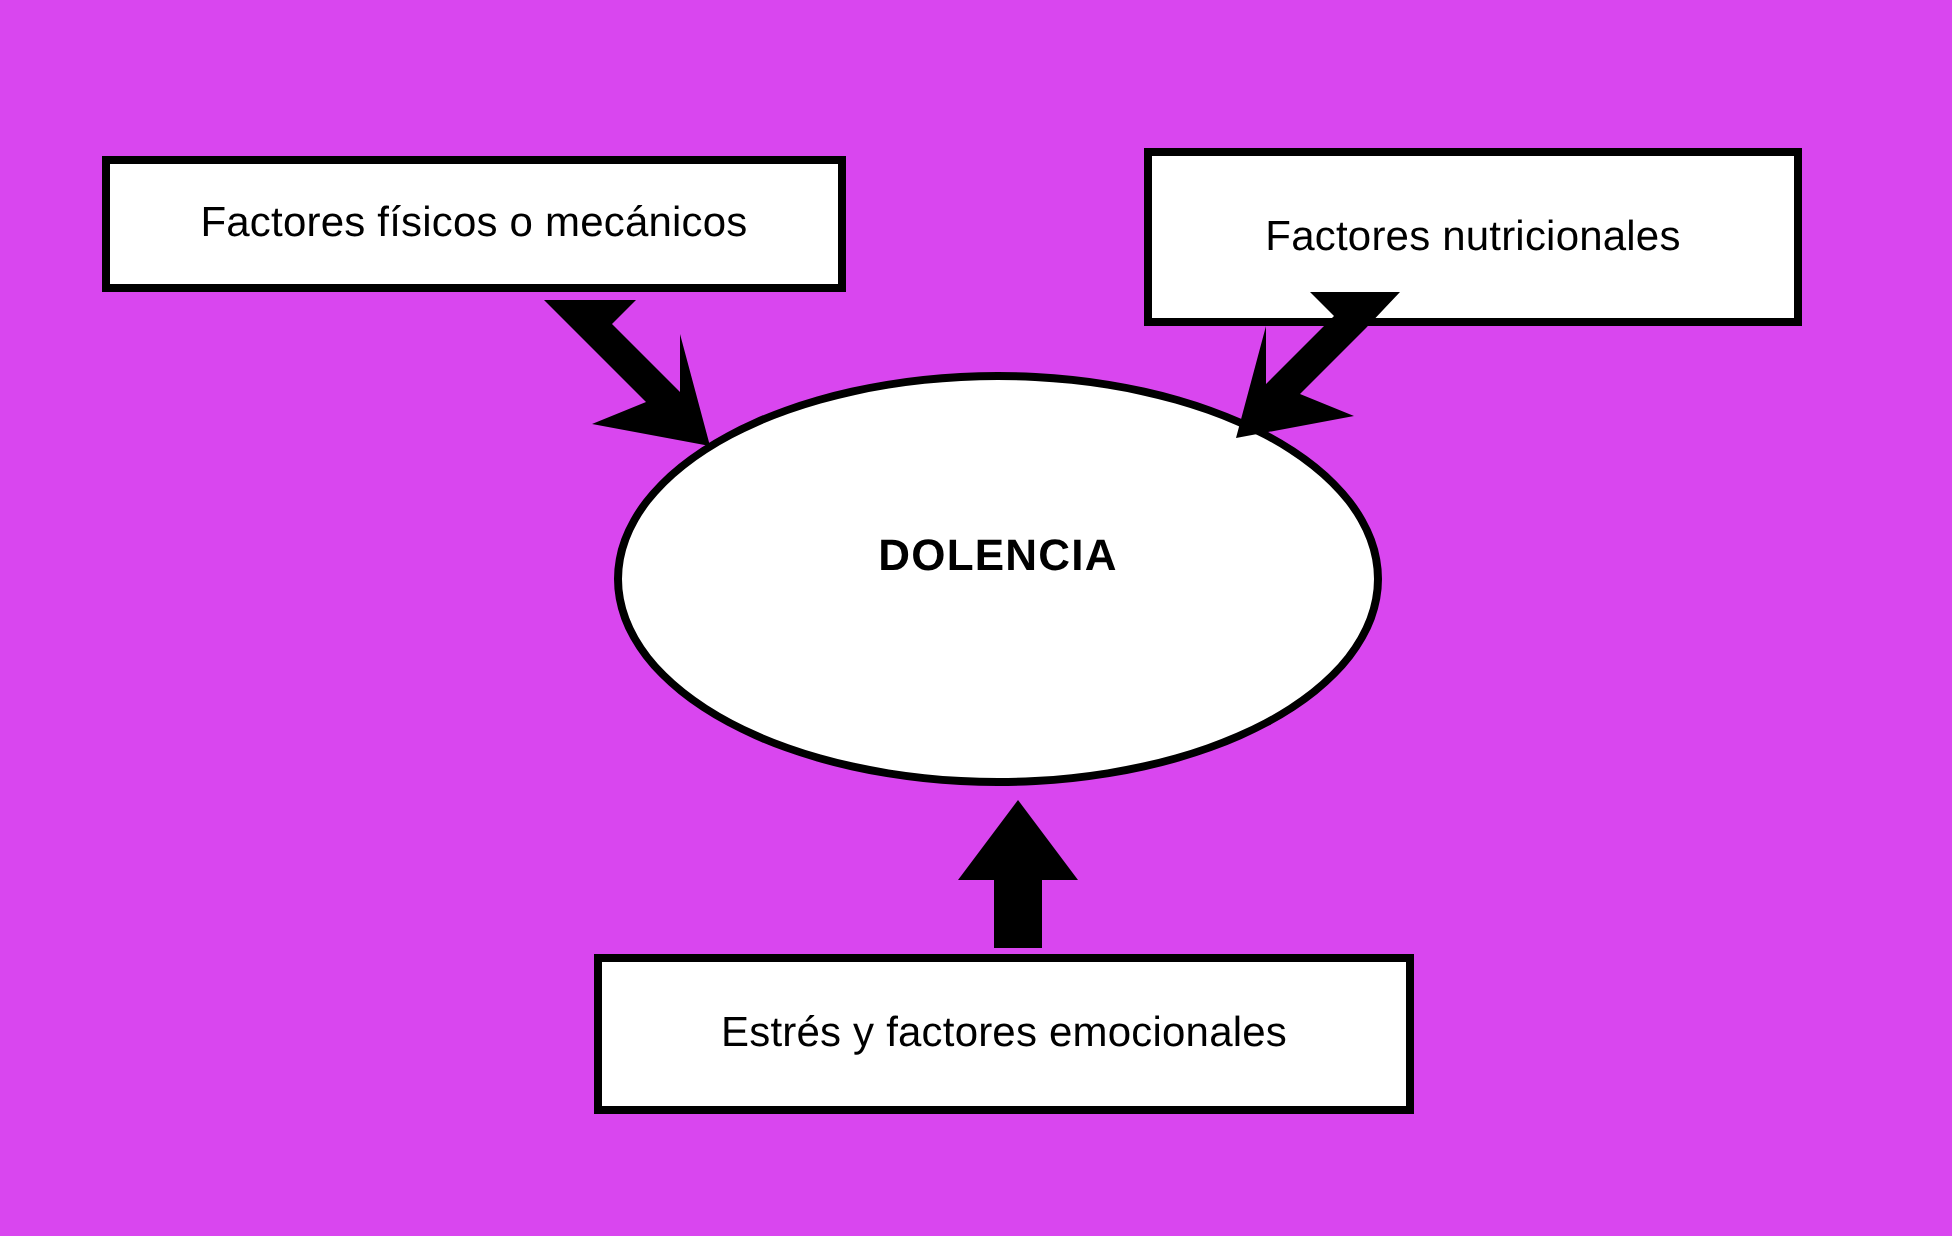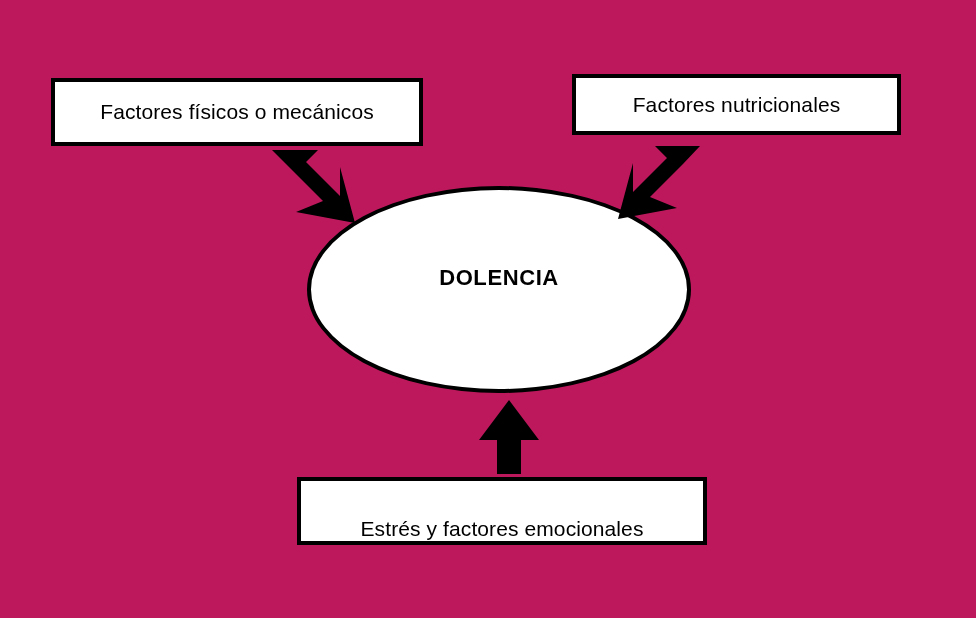--- a/index.html
+++ b/index.html
@@ -8,21 +8,21 @@
     background: #ffffff;
   }
   body {
     font-family: "Liberation Sans", sans-serif;
     color: #000000;
   }
   #canvas {
     position: relative;
     width: 976px;
     height: 618px;
-    background: #be185d;
+    background: #d946ef;
     overflow: hidden;
   }
   .node-box {
     position: absolute;
     box-sizing: border-box;
     border: 4px solid #000000;
     background: #ffffff;
     display: flex;
     align-items: center;
     justify-content: center;
@@ -39,28 +39,27 @@
   #box-physical {
     left: 51px;
     top: 78px;
     width: 372px;
     height: 68px;
   }
   #box-nutritional {
     left: 572px;
     top: 74px;
     width: 329px;
-    height: 61px;
+    height: 89px;
   }
   #box-stress {
     left: 297px;
     top: 477px;
     width: 410px;
-    height: 68px;
-    align-items: flex-end;
+    height: 80px;
   }
   #ellipse-core {
     position: absolute;
     left: 307px;
     top: 186px;
     width: 384px;
     height: 207px;
     box-sizing: border-box;
     border: 4px solid #000000;
     border-radius: 50%;

